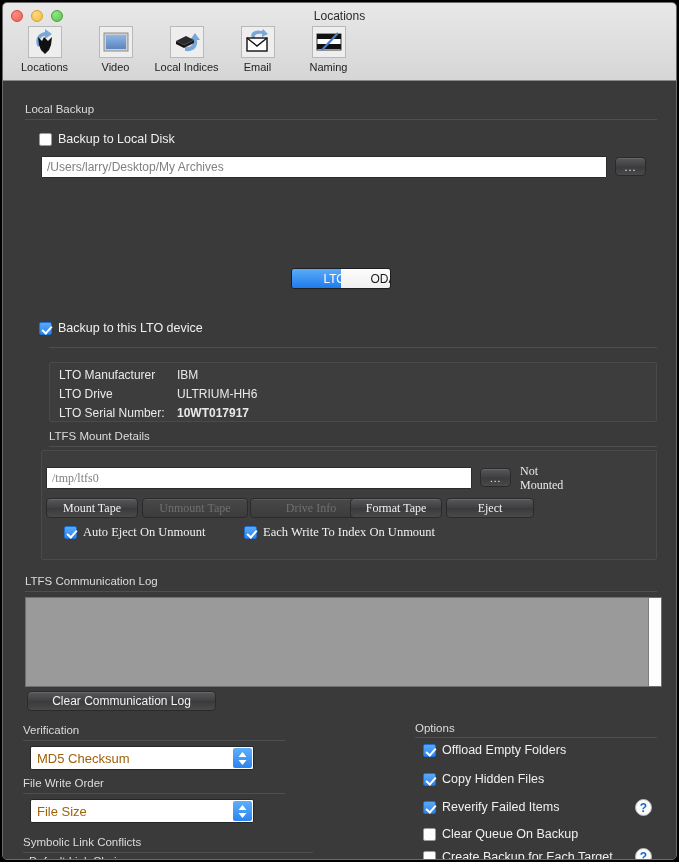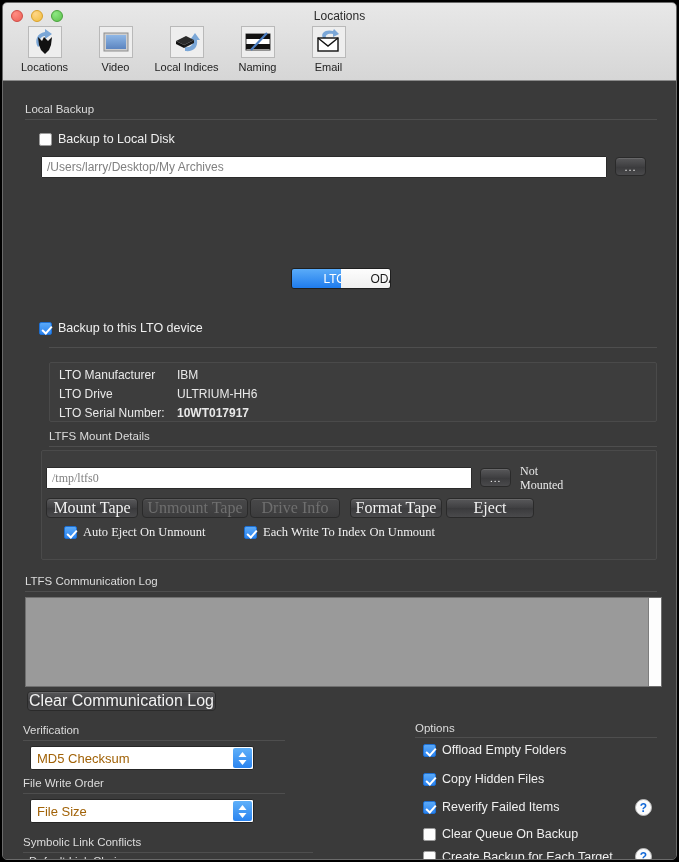--- a/index.html
+++ b/index.html
@@ -73,21 +73,21 @@
     background: #fff; border: 1px solid #2b2b2b;
     height: 22px; display: flex; align-items: center;
     padding: 0 5px; font-size: 12px; color: #808080;
     border-radius: 1px;
   }
   
   .btn {
     background: linear-gradient(to bottom, #58585a 0%, #3f3f41 50%, #3a3a3c 51%, #4a4a4c 100%);
     border: 1px solid #2a2a2a;
     border-radius: 4px;
-    color: #f2f2f2; font-size: 16px;
+    color: #f2f2f2; font-size: 12px;
     display: inline-flex; align-items: center; justify-content: center;
     height: 20px; padding: 0 8px;
     box-shadow: inset 0 1px 0 rgba(255,255,255,.10);
     white-space: nowrap;
   }
   .btn.disabled { color: #6f6f6f; background: linear-gradient(to bottom,#484849,#3c3c3d); }
   
   .popup {
     background: #fff; border: 1px solid #262626;
     height: 24px; display: flex; align-items: center;
@@ -169,39 +169,39 @@
             <path d="M4 12 L14 7 L22 11 L12 16 Z" fill="#2b2b2b"></path>
             <path d="M4 12 L4 15 L12 19 L12 16 Z" fill="#111"></path>
             <path d="M12 16 L22 11 L22 14 L12 19 Z" fill="#1d1d1d"></path>
           </svg>
         </div>
         <div class="tblabel">Local Indices</div>
       </div>
 
       <div class="tbitem">
         <div class="tbicon">
+          <svg width="30" height="26" viewBox="0 0 30 26">
+            <path d="M9 9 C6 4 12 0 19 2 L20 0 L25 5 L19 8 L19 5 C14 4 11 6 12 9 Z" fill="#7ba7d7"></path>
+            <rect x="4" y="9" width="20" height="13" fill="#fff" stroke="#111" stroke-width="1.4"></rect>
+            <path d="M4 9 L14 17 L24 9" fill="none" stroke="#111" stroke-width="1.4"></path>
+          </svg>
+        </div>
+        <div class="tblabel">Email</div>
+      </div>
+
+      <div class="tbitem">
+        <div class="tbicon">
           <svg width="28" height="22" viewBox="0 0 28 22">
             <rect x="2" y="3" width="24" height="16" fill="#fff" stroke="#3a3a3a"></rect>
             <rect x="2" y="3" width="24" height="5" fill="#111"></rect>
             <rect x="2" y="13" width="24" height="5" fill="#111"></rect>
             <line x1="7" y1="19" x2="23" y2="2" stroke="#4b7ec4" stroke-width="2.2"></line>
           </svg>
         </div>
         <div class="tblabel">Naming</div>
-      </div>
-
-      <div class="tbitem">
-        <div class="tbicon">
-          <svg width="30" height="26" viewBox="0 0 30 26">
-            <path d="M9 9 C6 4 12 0 19 2 L20 0 L25 5 L19 8 L19 5 C14 4 11 6 12 9 Z" fill="#7ba7d7"></path>
-            <rect x="4" y="9" width="20" height="13" fill="#fff" stroke="#111" stroke-width="1.4"></rect>
-            <path d="M4 9 L14 17 L24 9" fill="none" stroke="#111" stroke-width="1.4"></path>
-          </svg>
-        </div>
-        <div class="tblabel">Email</div>
       </div>
 
     </div>
   </div>
 
   <div class="content">
 
     <div style="position:absolute; left:22px; top:22px; width:632px;">
       <div class="grouplabel">Local Backup</div>
       <div class="hr" style="margin-top:4px;"></div>
@@ -246,21 +246,21 @@
     <div class="inset" style="position:absolute; left:38px; top:369px; width:616px; height:110px;font-family:Liberation Serif, serif;">
       <div class="tfield" style="position:absolute; left:4px; top:16px; width:426px;">/tmp/ltfs0</div>
       <div class="btn" style="position:absolute; left:438px; top:17px; width:31px; height:19px; font-size:11px; letter-spacing:1px;">...</div>
       <div style="position:absolute; left:478px; top:13px; font-size:12px; line-height:14px;">
         <div>Not</div>
         <div>Mounted</div>
       </div>
 
       <div class="btn" style="position:absolute; left:4px;   top:47px; width:92px;">Mount Tape</div>
       <div class="btn disabled" style="position:absolute; left:100px; top:47px; width:106px;">Unmount Tape</div>
-      <div class="btn disabled" style="position:absolute; left:208px; top:47px; width:90px;">Drive Info</div>
+      <div class="btn disabled" style="position:absolute; left:208px; top:47px; width:122px;">Drive Info</div>
       <div class="btn" style="position:absolute; left:308px; top:47px; width:92px;">Format Tape</div>
       <div class="btn" style="position:absolute; left:404px; top:47px; width:88px;">Eject</div>
 
       <div class="cbrow" style="position:absolute; left:22px; top:74px;">
         <span class="cb on"></span>
         <span class="lbl">Auto Eject On Unmount</span>
       </div>
       <div class="cbrow" style="position:absolute; left:202px; top:74px;">
         <span class="cb on"></span>
         <span class="lbl">Each Write To Index On Unmount</span>

